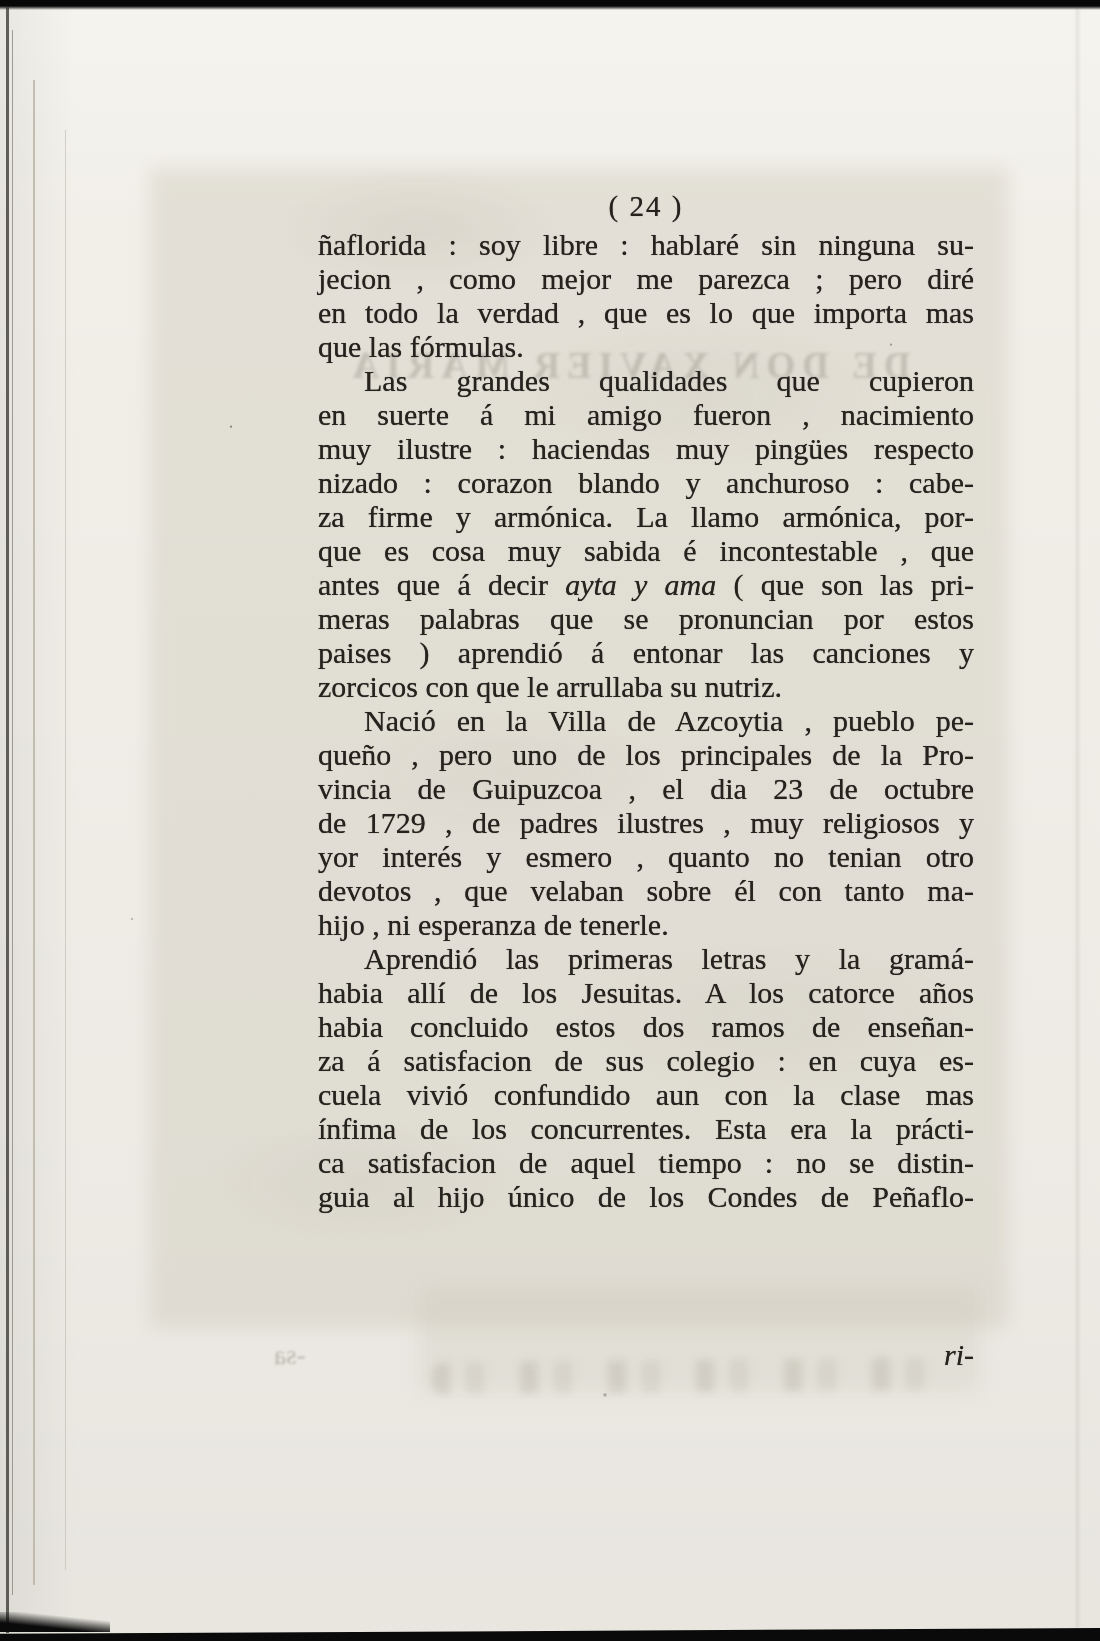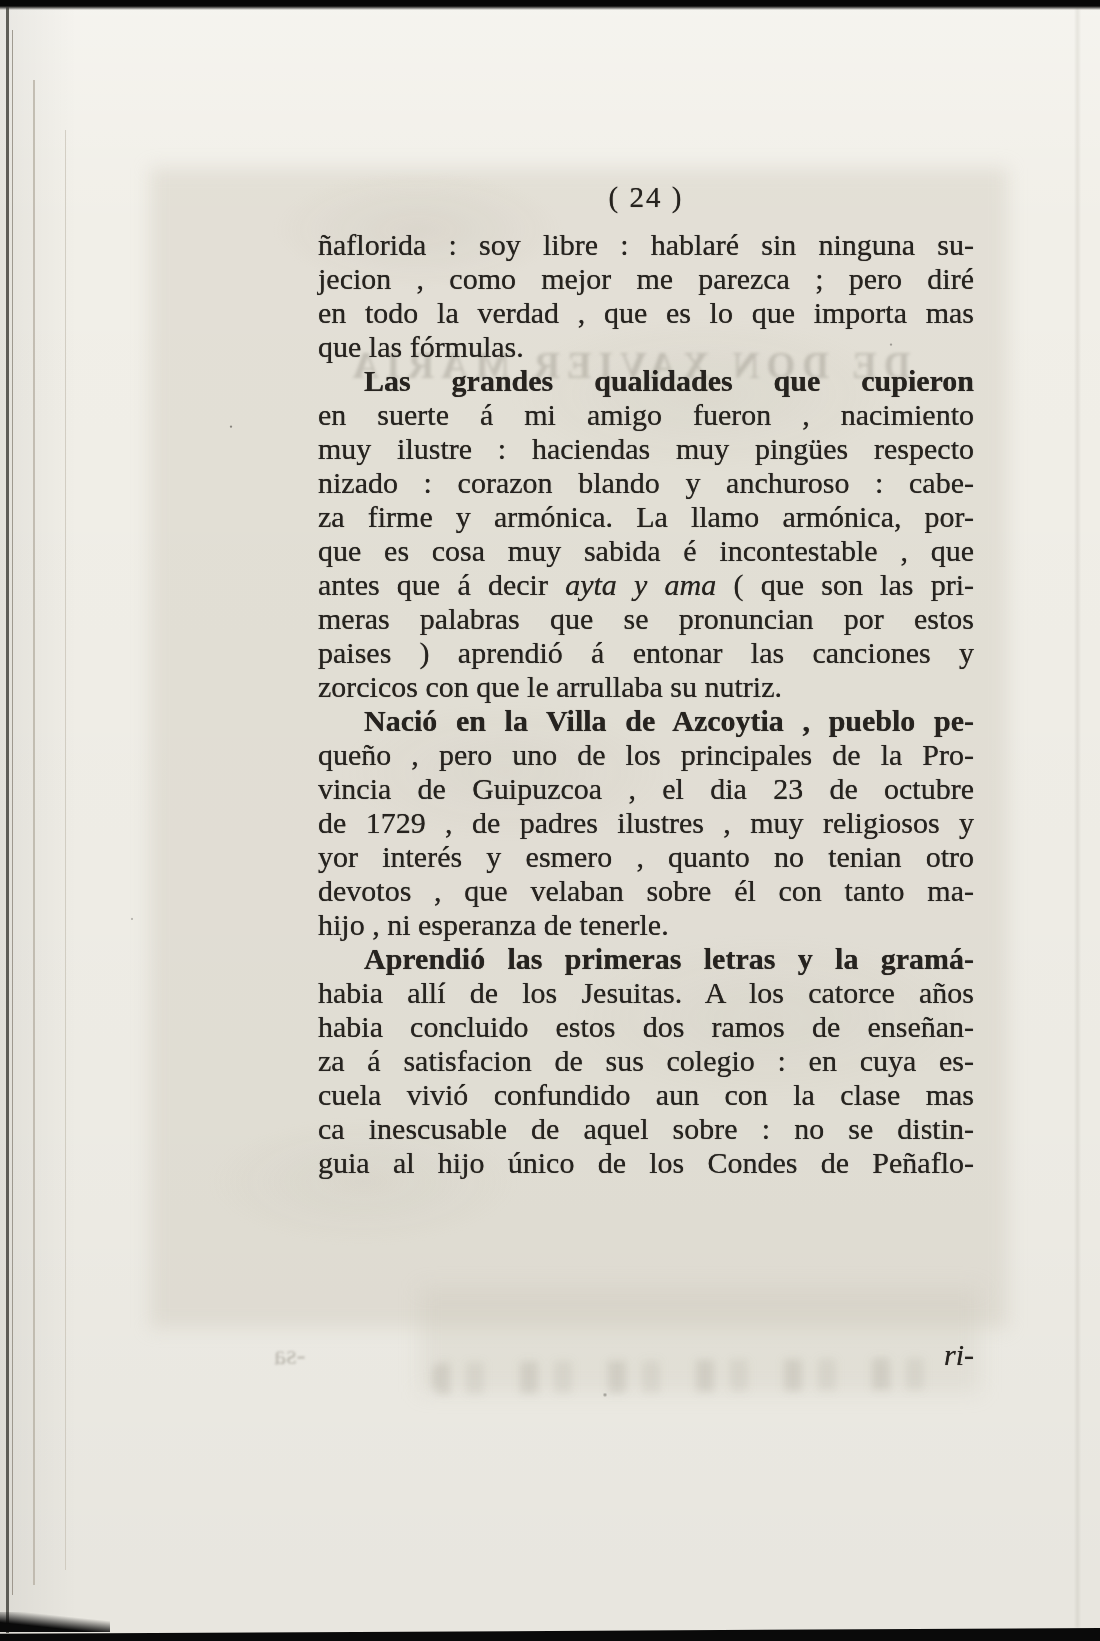--- a/index.html
+++ b/index.html
@@ -47,25 +47,25 @@
     transform:rotate(-0.30deg);transform-origin:100% 100%;}
   .corner-bl{left:0;bottom:9px;width:110px;height:20px;
     background:linear-gradient(6deg,#0a0a0a 30%,rgba(10,10,10,0) 72%);}
   .spine1{left:6px;top:5px;height:1628px;width:3px;background:#47453f;opacity:.85;}
   .spine2{left:12px;top:30px;height:1565px;width:1px;background:#8d877c;opacity:.8;}
   .spine3{left:33px;top:80px;height:1505px;width:2px;background:#b5afa2;opacity:.75;}
   .spine4{left:65px;top:130px;height:1440px;width:1px;background:#c6c0b3;opacity:.7;}
   .crease-r{left:1076px;top:8px;height:1620px;width:3px;background:rgba(110,105,95,0.14);filter:blur(1.5px);}
   
   .ink{color:#26231f;text-shadow:0 0 0.7px rgba(38,35,31,0.85);}
-  .pageno{left:318px;top:181px;width:656px;text-align:center;font-size:29px;letter-spacing:2px;}
+  .pageno{left:318px;top:190px;width:656px;text-align:center;font-size:29px;letter-spacing:2px;}
   .textblock{left:318px;top:228px;width:656px;font-size:30px;line-height:34px;}
   .line{text-align:justify;text-align-last:justify;}
   .line.end{text-align-last:left;}
-  .line.ind{text-indent:46px;font-weight:bold;}
+  .line.ind{text-indent:46px;}
   .it{font-style:italic;}
   .catchword{left:318px;top:1338px;width:656px;text-align:right;font-size:30px;font-style:italic;}
   
   .ghost-title{left:300px;top:344px;width:656px;text-align:center;
     transform:scaleX(-1);font-size:37px;font-weight:700;letter-spacing:7px;
     color:rgba(108,102,90,0.25);filter:blur(1.6px);}
   .ghost-mark{left:274px;top:1340px;font-size:27px;
     transform:scaleX(-1) rotate(2deg);color:rgba(115,110,98,0.40);filter:blur(1.1px);}
   .smudge-row{left:432px;top:1360px;width:520px;height:32px;border-radius:10px;
     background:repeating-linear-gradient(90deg,
@@ -106,21 +106,22 @@
     <div class="line">vincia de Guipuzcoa , el dia 23 de octubre</div>
     <div class="line">de 1729 , de padres ilustres , muy religiosos y</div>
     <div class="line">yor interés y esmero , quanto no tenian otro</div>
     <div class="line">devotos , que velaban sobre él con tanto ma-</div>
     <div class="line end">hijo , ni esperanza de tenerle.</div>
     <div class="line ind">Aprendió las primeras letras y la gramá-</div>
     <div class="line">habia allí de los Jesuitas. A los catorce años</div>
     <div class="line">habia concluido estos dos ramos de enseñan-</div>
     <div class="line">za á satisfacion de sus colegio : en cuya es-</div>
     <div class="line">cuela vivió confundido aun con la clase mas</div>
-    <div class="line">ca inescusable de aquel sobre : no se distin-</div>
+    <div class="line">ínfima de los concurrentes. Esta era la prácti-</div>
+    <div class="line">ca satisfacion de aquel tiempo : no se distin-</div>
     <div class="line">guia al hijo único de los Condes de Peñaflo-</div>
   </div>
 
   <div class="abs ghost-mark">-sa</div>
   <div class="abs catchword ink">ri-</div>
   <div class="abs smudge-row"></div>
 
   <div class="abs crease-r"></div>
   <div class="abs spine1"></div>
   <div class="abs spine2"></div>

